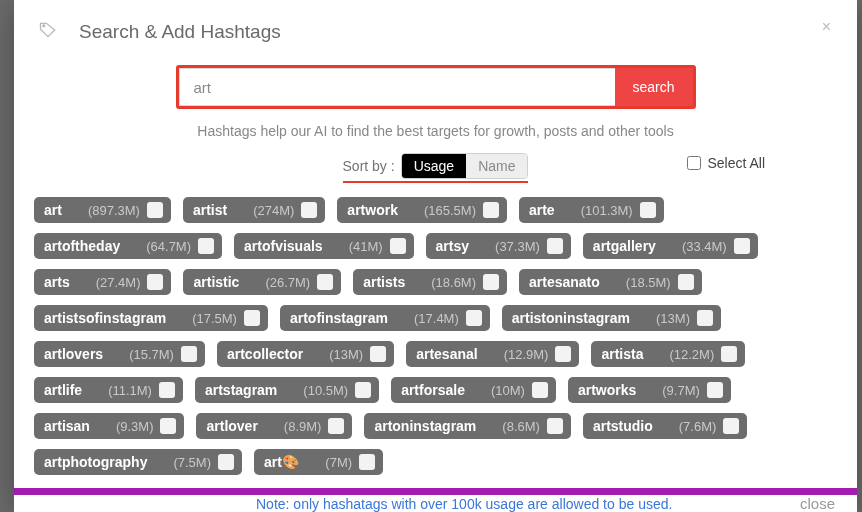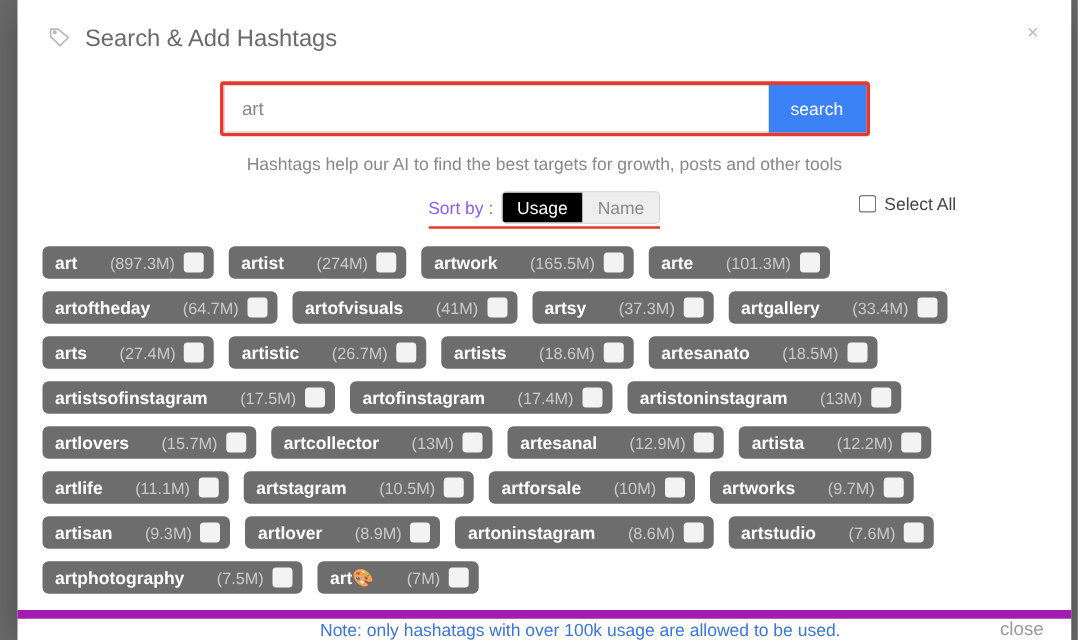--- a/index.html
+++ b/index.html
@@ -9,20 +9,21 @@
   background: #6b6b6b; font-size: 14px; color: #333;
 }
 .modal {
   position: absolute; left: 14px; top: 0; right: 5px; bottom: 0;
   background: #fff; box-shadow: 0 4px 30px rgba(0,0,0,0.3);
   display: flex; flex-direction: column;
 }
 .modal-header {
   display: flex; align-items: center; padding: 20px 24px 16px 24px;
   color: #666;
+  gap: 11px;
 }
 .modal-header .tag-icon { margin-right: 10px; color: #999; }
 .modal-title { font-size: 19px; font-weight: 400; color: #6a6a6a; }
 .modal-close-x {
   position: absolute; top: 18px; right: 26px; font-size: 16px; color: #bbb;
   cursor: pointer; background: none; border: none;
 }
 
 .body-wrap {
   position: relative; flex: 1; min-height: 0;
@@ -40,31 +41,31 @@
 }
 .search-group {
   display: flex; width: 520px; height: 44px;
   border: 3px solid #e63a2e; border-radius: 3px;
 }
 .search-input {
   flex: 1; border: 1px solid #d9d9d9; border-right: none;
   padding: 0 14px; font-size: 15px; color: #888; outline: none;
 }
 .search-btn {
-  width: 78px; background: #3b82f6; color: #fff; border: none;
+  width: 78px; background: #ef4444; color: #fff; border: none;
   font-size: 14px; cursor: pointer;
 }
 .helper { text-align: center; color: #888; font-size: 14px; margin: 10px 0 14px 0; }
 
 .controls {
   display: flex; align-items: center; justify-content: center;
   margin: 4px 0 14px 0; position: relative;
 }
 .sort-wrap { display: inline-flex; align-items: center; border-bottom: 2px solid #e63a2e; padding-bottom: 2px; }
-.sort-label { color: #8b5cf6; font-size: 14px; margin-right: 6px; }
+.sort-label { color: #737373; font-size: 14px; margin-right: 6px; }
 .seg { display: inline-flex; border-radius: 4px; overflow: hidden; border: 1px solid #d0d0d0; }
 .seg button {
   border: none; padding: 4px 12px; font-size: 14px; cursor: pointer;
   background: #eee; color: #8a8a8a;
 }
 .seg button.active { background: #000000; color: #fff; }
 .select-all {
   position: absolute; right: 74px; top: 2px;
   display: flex; align-items: center; font-size: 14px; color: #444;
 }

